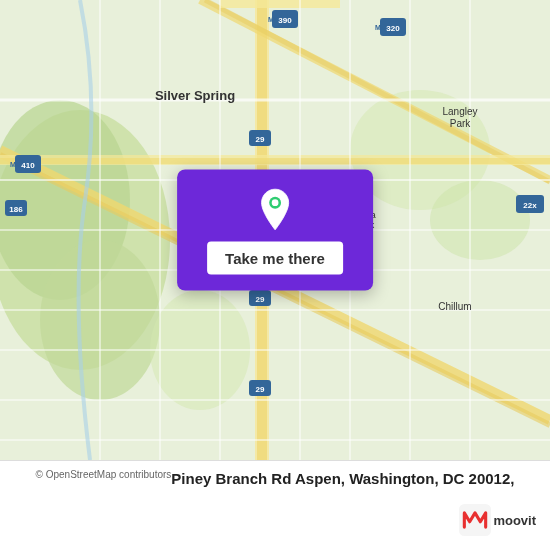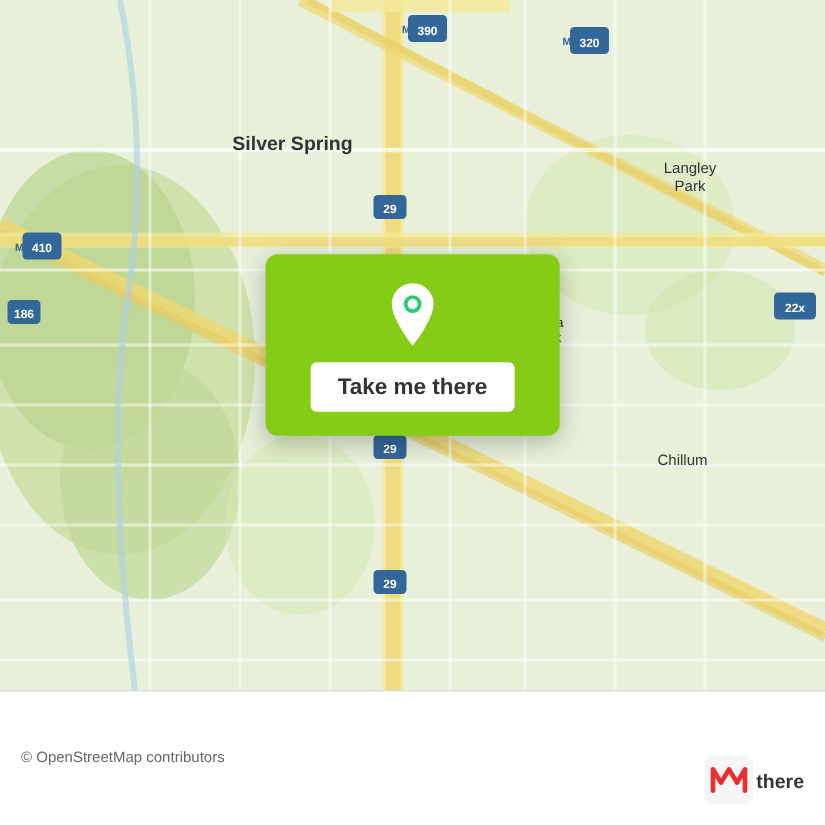--- a/index.html
+++ b/index.html
@@ -28,21 +28,21 @@
 
     
     #take-me-there-overlay {
       position: absolute;
       top: 50%;
       left: 50%;
       transform: translate(-50%, -50%);
       display: flex;
       flex-direction: column;
       align-items: center;
-      background: #84cc16;
+      background: #6d28d9;
       border-radius: 8px;
       padding: 18px 30px 16px 30px;
       box-shadow: 0 4px 16px rgba(0,0,0,0.25);
       cursor: pointer;
       min-width: 177px;
     }
 
     #location-pin-icon {
       width: 44px;
       height: 44px;
@@ -60,21 +60,21 @@
       cursor: pointer;
       white-space: nowrap;
     }
 
     
     #info-bar {
       width: 550px;
       height: 90px;
       background: white;
       display: flex;
-      flex-direction: column;
+      flex-direction: row;
       justify-content: center;
       padding: 8px 14px 4px 14px;
       border-top: 1px solid #ddd;
     }
 
     #osm-attribution {
       font-size: 10px;
       color: #666;
       margin-bottom: 4px;
     }
@@ -207,22 +207,23 @@
       <path d="M22 2C13.16 2 6 9.16 6 18C6 30 22 50 22 50C22 50 38 30 38 18C38 9.16 30.84 2 22 2Z" fill="white" stroke="white" stroke-width="1"></path>
       <circle cx="22" cy="18" r="7" fill="#2ecc71"></circle>
       <circle cx="22" cy="18" r="4" fill="white"></circle>
     </svg>
     <button id="take-me-there-btn">Take me there</button>
   </div>
 </div>
 
 <div id="info-bar">
   <span id="osm-attribution">© OpenStreetMap contributors</span>
+  <span id="location-title">Piney Branch Rd Aspen, Washington, DC 20012,</span>
 
   <div id="moovit-logo">
     <svg id="moovit-icon" viewBox="0 0 36 36" xmlns="http://www.w3.org/2000/svg">
       <rect width="36" height="36" rx="6" fill="#f5f5f5"></rect>
 
       <path d="M6 26 L6 10 L12 20 L18 10 L24 20 L30 10 L30 26" stroke="#e83030" stroke-width="3.5" fill="none" stroke-linejoin="round" stroke-linecap="round"></path>
     </svg>
-    <span id="moovit-text">there</span>
+    <span id="moovit-text">moovit</span>
   </div>
 </div>
 
 </body></html>

